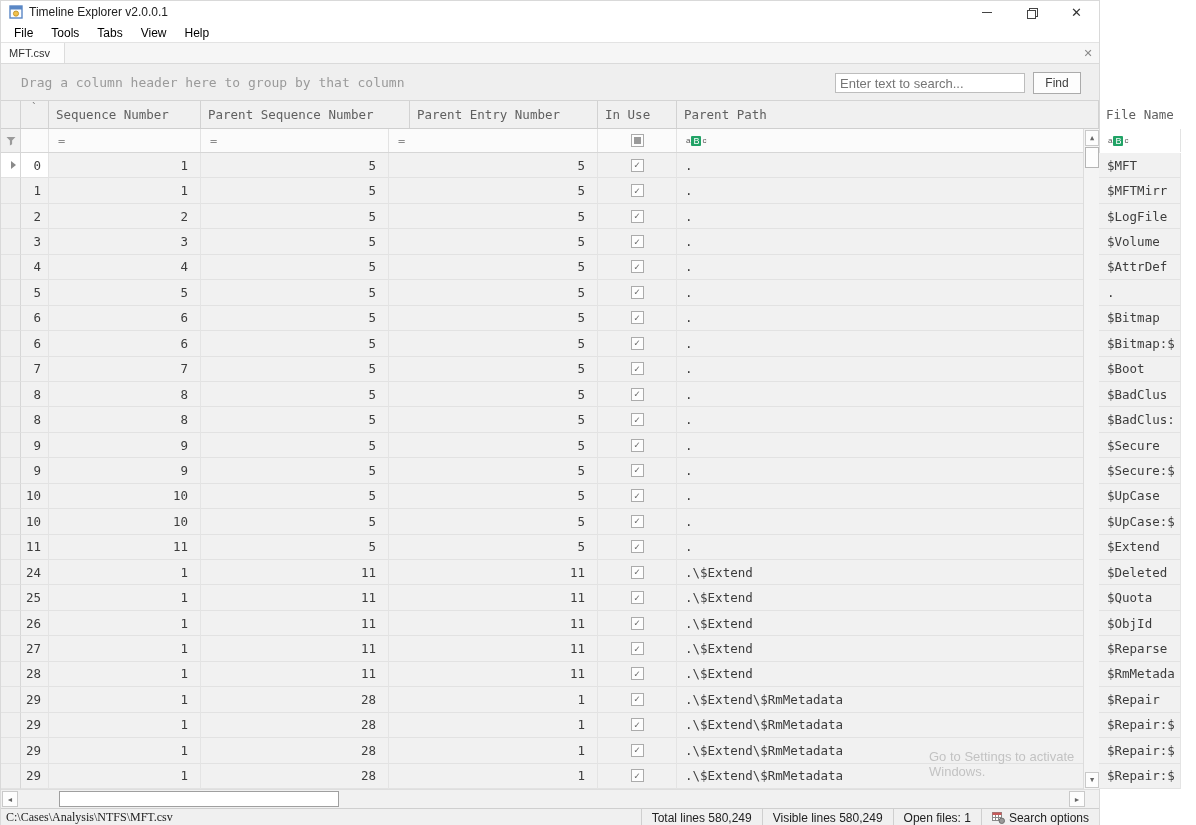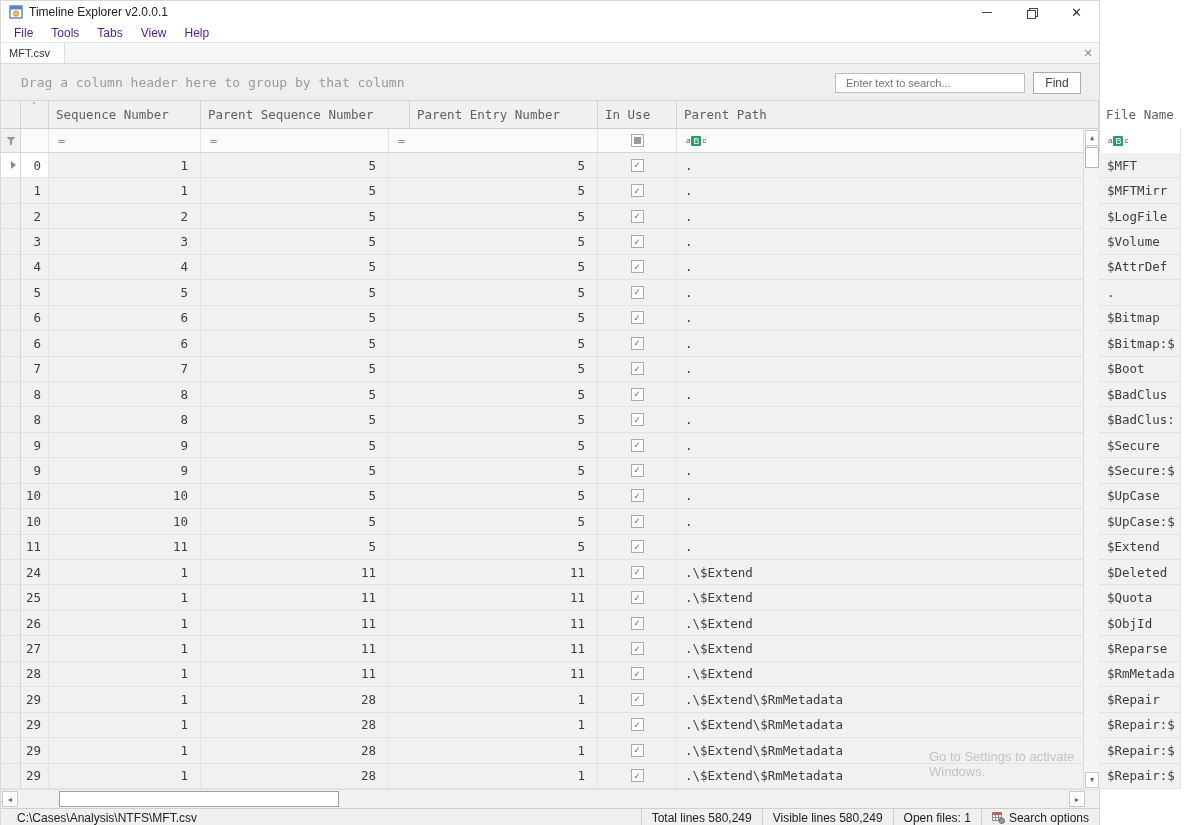--- a/index.html
+++ b/index.html
@@ -14,32 +14,32 @@
   .win-controls { margin-left:auto; display:flex; height:22px; }
   .win-btn { width:45px; height:22px; display:flex; align-items:center; justify-content:center; color:#444; font-size:12px; }
   .glyph-min { width:10px; border-top:1px solid #444; display:block; }
   .glyph-restore { position:relative; width:9px; height:9px; display:block; }
   .glyph-restore:before { content:""; position:absolute; left:2px; top:0; width:7px; height:7px; border:1px solid #444; background:#fff; }
   .glyph-restore:after { content:""; position:absolute; left:0; top:2px; width:7px; height:7px; border:1px solid #444; background:#fff; }
   .glyph-close { font-size:13px; color:#333; line-height:1; }
 
   
   .menubar { height:19px; display:flex; align-items:center; background:#fff; padding-left:4px; }
-  .menu-item { font-size:12px; color:#4c1d95; padding:2px 9px; }
+  .menu-item { font-size:12px; color:#000000; padding:2px 9px; }
 
   
   .tabstrip { height:22px; background:#f6f6f6; border-top:1px solid #e3e3e3; border-bottom:1px solid #dadada; display:flex; align-items:stretch; }
   .tab { background:#fdfdfd; border-right:1px solid #dcdcdc; display:flex; align-items:center; padding:0 14px 0 8px; font-size:11px; color:#333; }
   .tab-close { margin-left:auto; width:22px; display:flex; align-items:center; justify-content:center; color:#888; font-size:11px; }
 
   
   .group-panel { height:37px; background:#efefef; border-bottom:1px solid #d4d4d4; display:flex; align-items:center; position:relative; }
   .group-hint { font-family:"DejaVu Sans Mono", monospace; font-size:13px; color:#9a9a9a; padding-left:20px; }
   .search-area { position:absolute; right:18px; top:8px; display:flex; align-items:center; }
-  .search-input { width:190px; height:20px; border:1px solid #bdbdbd; background:#fff; font-size:11px; color:#999; padding:0 10px; font-family:"Liberation Sans", sans-serif; }
+  .search-input { width:190px; height:20px; border:1px solid #bdbdbd; background:#fff; font-size:13px; color:#999; padding:0 4px; font-family:"Liberation Sans", sans-serif; }
   .find-btn { margin-left:8px; height:22px; width:48px; background:#fdfdfd; border:1px solid #ababab; font-size:12px; color:#404040; font-family:"Liberation Sans", sans-serif; }
 
   
   .grid { position:relative; height:688px; background:#fff; font-family:"DejaVu Sans Mono", monospace; }
   .hdr-row { display:flex; height:28px; background:#f0f0f0; border-bottom:1px solid #cfcfcf; }
   .hdr-cell { font-size:12.5px; color:#5f5f5f; display:flex; align-items:center; padding-left:7px; border-right:1px solid #d2d2d2; overflow:hidden; white-space:nowrap; }
   .filter-row { display:flex; height:24px; background:#fbfbfb; border-bottom:1px solid #d6d6d6; }
   .filter-cell { display:flex; align-items:center; padding-left:9px; border-right:1px solid #e3e3e3; font-size:12px; color:#8a8a8a; overflow:hidden; }
   .rows { }
   .row { display:flex; height:25.44px; }
@@ -83,21 +83,21 @@
 
   
   .hscroll { position:relative; height:19px; background:#f1f1f1; border-top:1px solid #dedede; }
   .h-btn { position:absolute; top:1px; width:16px; height:16px; background:#fdfdfd; border:1px solid #c9c9c9; color:#666; font-size:7px; display:flex; align-items:center; justify-content:center; }
   .h-left { left:1px; }
   .h-right { right:14px; }
   .h-thumb { position:absolute; top:1px; left:58px; width:280px; height:16px; background:#fff; border:1px solid #9f9f9f; }
 
   
   .statusbar { height:18px; background:#f0f0f0; border-top:1px solid #cfcfcf; display:flex; align-items:center; font-size:12px; color:#222; }
-  .status-path { padding-left:16px; }
+  .status-path { padding-left:5px;font-family:Liberation Serif, serif; }
   .status-right { margin-left:auto; display:flex; align-items:center; height:100%; }
   .status-seg { display:flex; align-items:center; height:100%; padding:0 10px; border-left:1px solid #cfcfcf; white-space:nowrap; }
   .status-seg .seg-icon { margin-right:4px; }
 
   
   .watermark { position:absolute; left:928px; top:748px; pointer-events:none; opacity:0.75; z-index:5; }
   .wm1 { font-size:19px; color:#a3a3a3; font-weight:300; }
   .wm2 { font-size:13px; color:#b3b3b3; }
 </style>
 </head>

